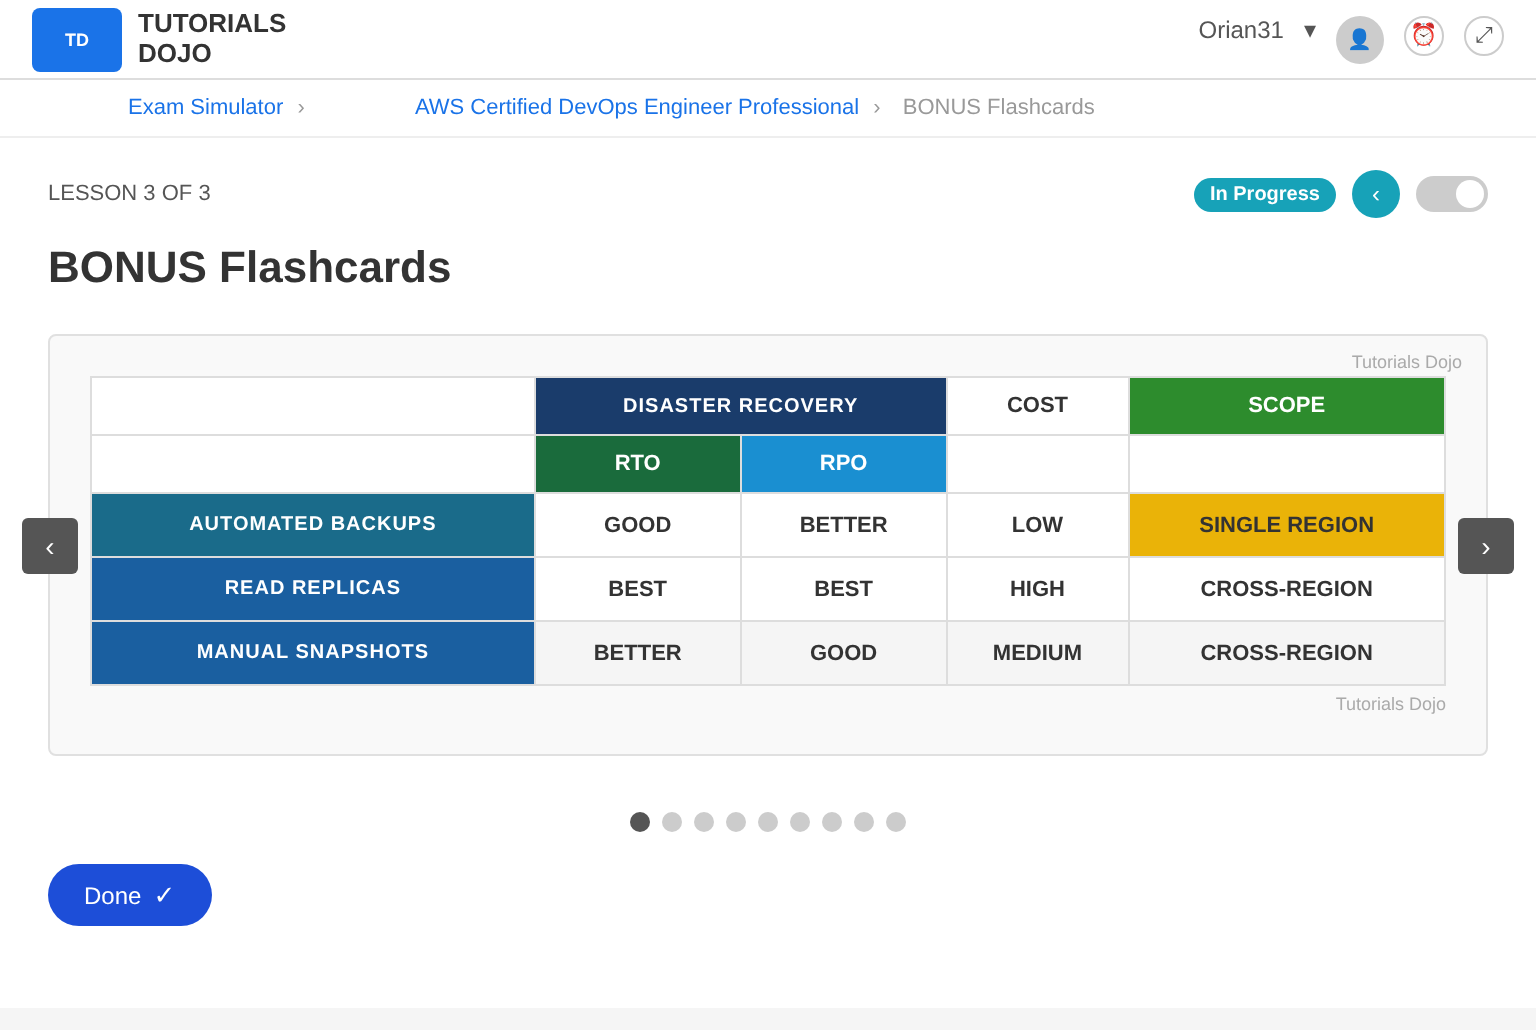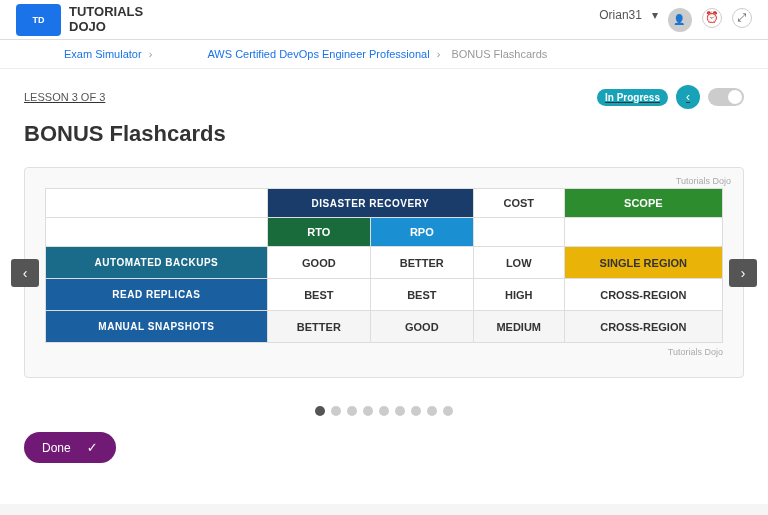--- a/index.html
+++ b/index.html
@@ -84,21 +84,20 @@
       background: #fff;
       min-height: calc(515px - 80px);
     }
 
     
     .lesson-header {
       display: flex;
       align-items: center;
       justify-content: space-between;
       margin-bottom: 12px;
-      text-decoration: underline;
     }
     .lesson-info { font-size: 11px; color: #555; }
     .lesson-controls {
       display: flex;
       align-items: center;
       gap: 8px;
     }
     .badge-inprogress {
       background: #17a2b8;
       color: white;
@@ -262,30 +261,30 @@
       height: 10px;
       border-radius: 50%;
       background: #ccc;
     }
     .dot.active {
       background: #555;
     }
 
     
     .done-btn {
-      background: #701a75;
+      background: #1d4ed8;
       color: white;
       border: none;
       padding: 8px 18px;
       border-radius: 20px;
       cursor: pointer;
       font-size: 12px;
       display: flex;
       align-items: center;
-      gap: 16px;
+      gap: 6px;
       text-align: center;
     }
     .done-btn .check { font-size: 13px; }
   </style>
 </head>
 <body>
 
 <div class="top-nav">
   <div class="logo-area">
     <div class="logo-box">

